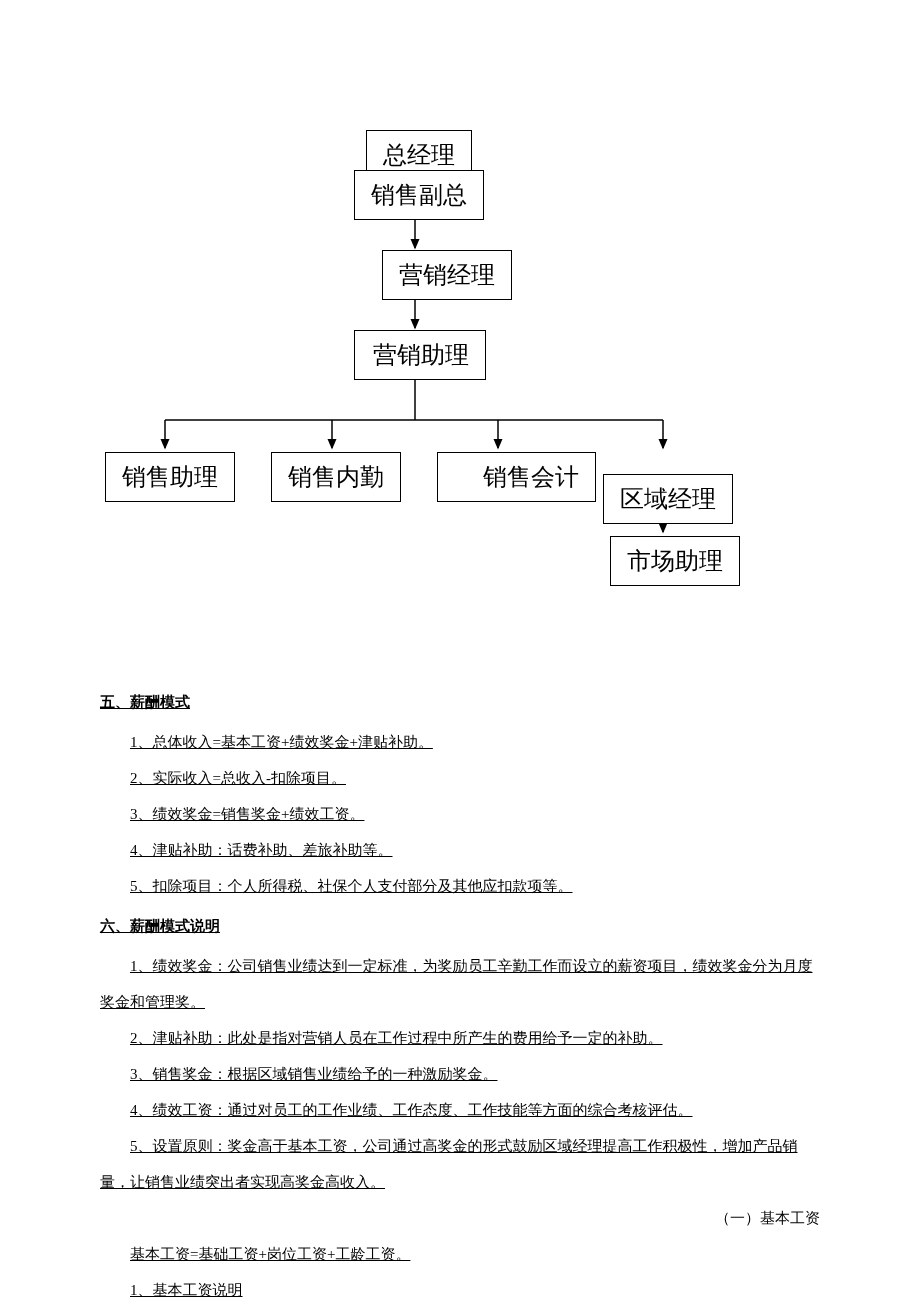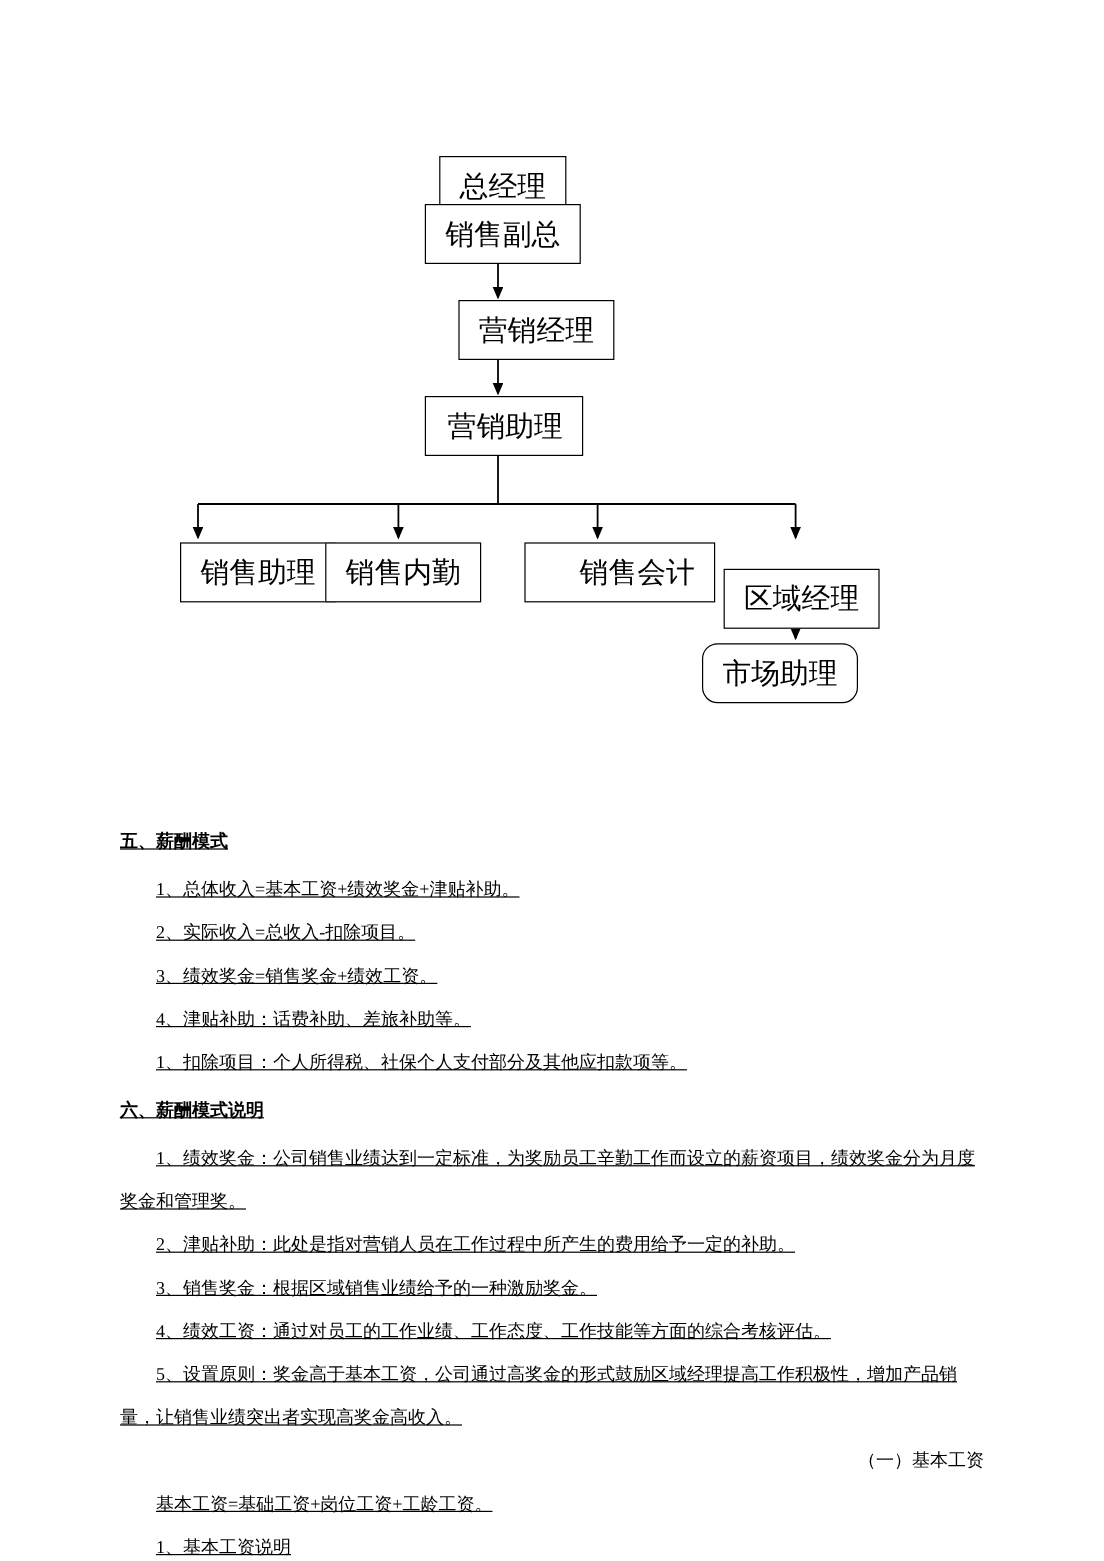--- a/index.html
+++ b/index.html
@@ -75,34 +75,34 @@
     <line x1="388" y1="330" x2="388" y2="358" stroke="#000" stroke-width="1.5" marker-end="url(#arrow)"></line>
     <line x1="553" y1="330" x2="553" y2="358" stroke="#000" stroke-width="1.5" marker-end="url(#arrow)"></line>
 
     <line x1="553" y1="408" x2="553" y2="442" stroke="#000" stroke-width="1.5" marker-end="url(#arrow)"></line>
   </svg>
 
   <div class="node" style="left:256px; top:0px;margin-top:40px;">总经理</div>
   <div class="node" style="left:244px; top:80px;">销售副总</div>
   <div class="node" style="left:244px; top:160px;margin-left:28px;">营销经理</div>
   <div class="node" style="left:244px; top:240px;padding-left:18px;">营销助理</div>
-  <div class="node" style="left:-5px;  top:362px;margin-left:45px;">销售助理</div>
+  <div class="node" style="left:-5px;  top:362px;">销售助理</div>
   <div class="node" style="left:161px; top:362px;">销售内勤</div>
   <div class="node" style="left:327px; top:362px;padding-left:45px;">销售会计</div>
   <div class="node" style="left:493px; top:384px;">区域经理</div>
-  <div class="node" style="left:475px; top:446px;border-radius:13px;">市场助理</div>
+  <div class="node" style="left:500px; top:446px;">市场助理</div>
 </div>
 
 <div class="content">
   <p class="heading">五、薪酬模式</p>
   <p class="para">1、总体收入=基本工资+绩效奖金+津贴补助。</p>
   <p class="para">2、实际收入=总收入-扣除项目。</p>
   <p class="para">3、绩效奖金=销售奖金+绩效工资。</p>
   <p class="para">4、津贴补助：话费补助、差旅补助等。</p>
-  <p class="para">1、扣除项目：个人所得税、社保个人支付部分及其他应扣款项等。</p>
+  <p class="para">5、扣除项目：个人所得税、社保个人支付部分及其他应扣款项等。</p>
 
   <p class="heading">六、薪酬模式说明</p>
   <p class="para">1、绩效奖金：公司销售业绩达到一定标准，为奖励员工辛勤工作而设立的薪资项目，绩效奖金分为月度奖金和管理奖。</p>
   <p class="para">2、津贴补助：此处是指对营销人员在工作过程中所产生的费用给予一定的补助。</p>
   <p class="para">3、销售奖金：根据区域销售业绩给予的一种激励奖金。</p>
   <p class="para">4、绩效工资：通过对员工的工作业绩、工作态度、工作技能等方面的综合考核评估。</p>
   <p class="para">5、设置原则：奖金高于基本工资，公司通过高奖金的形式鼓励区域经理提高工作积极性，增加产品销量，让销售业绩突出者实现高奖金高收入。</p>
 
   <p class="para-noindent">（一）基本工资</p>
   <p class="para">基本工资=基础工资+岗位工资+工龄工资。</p>

